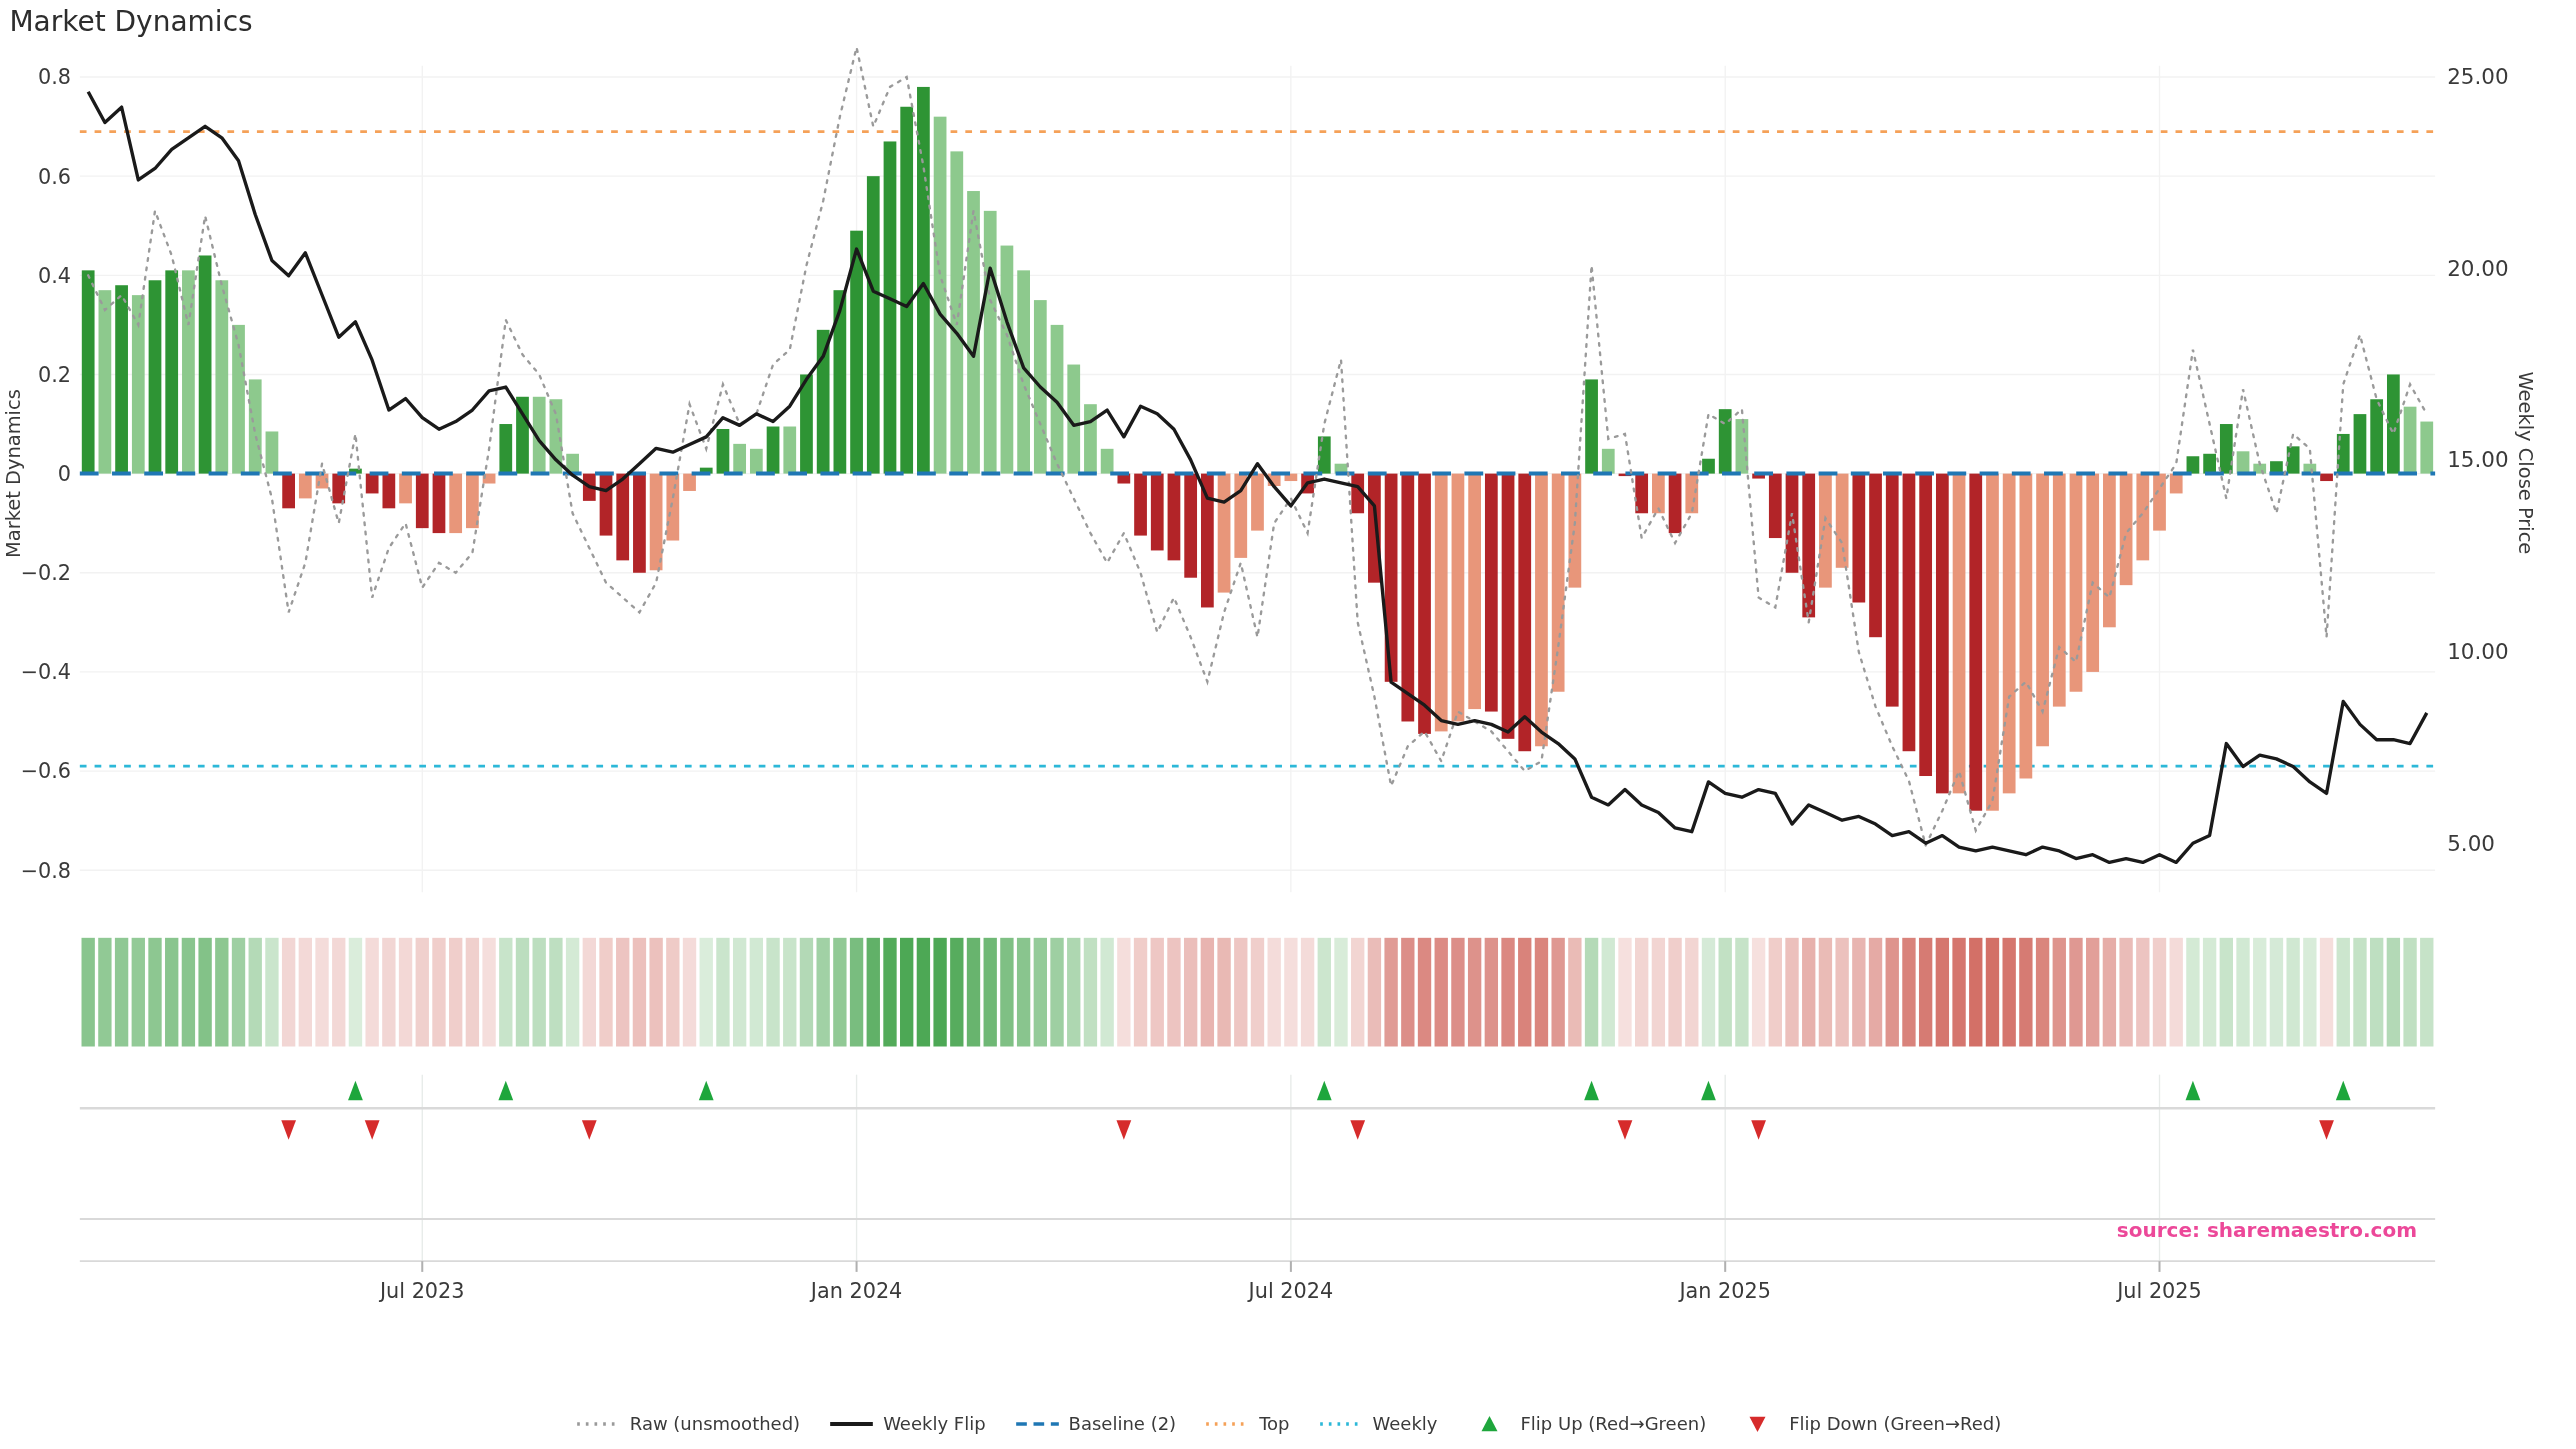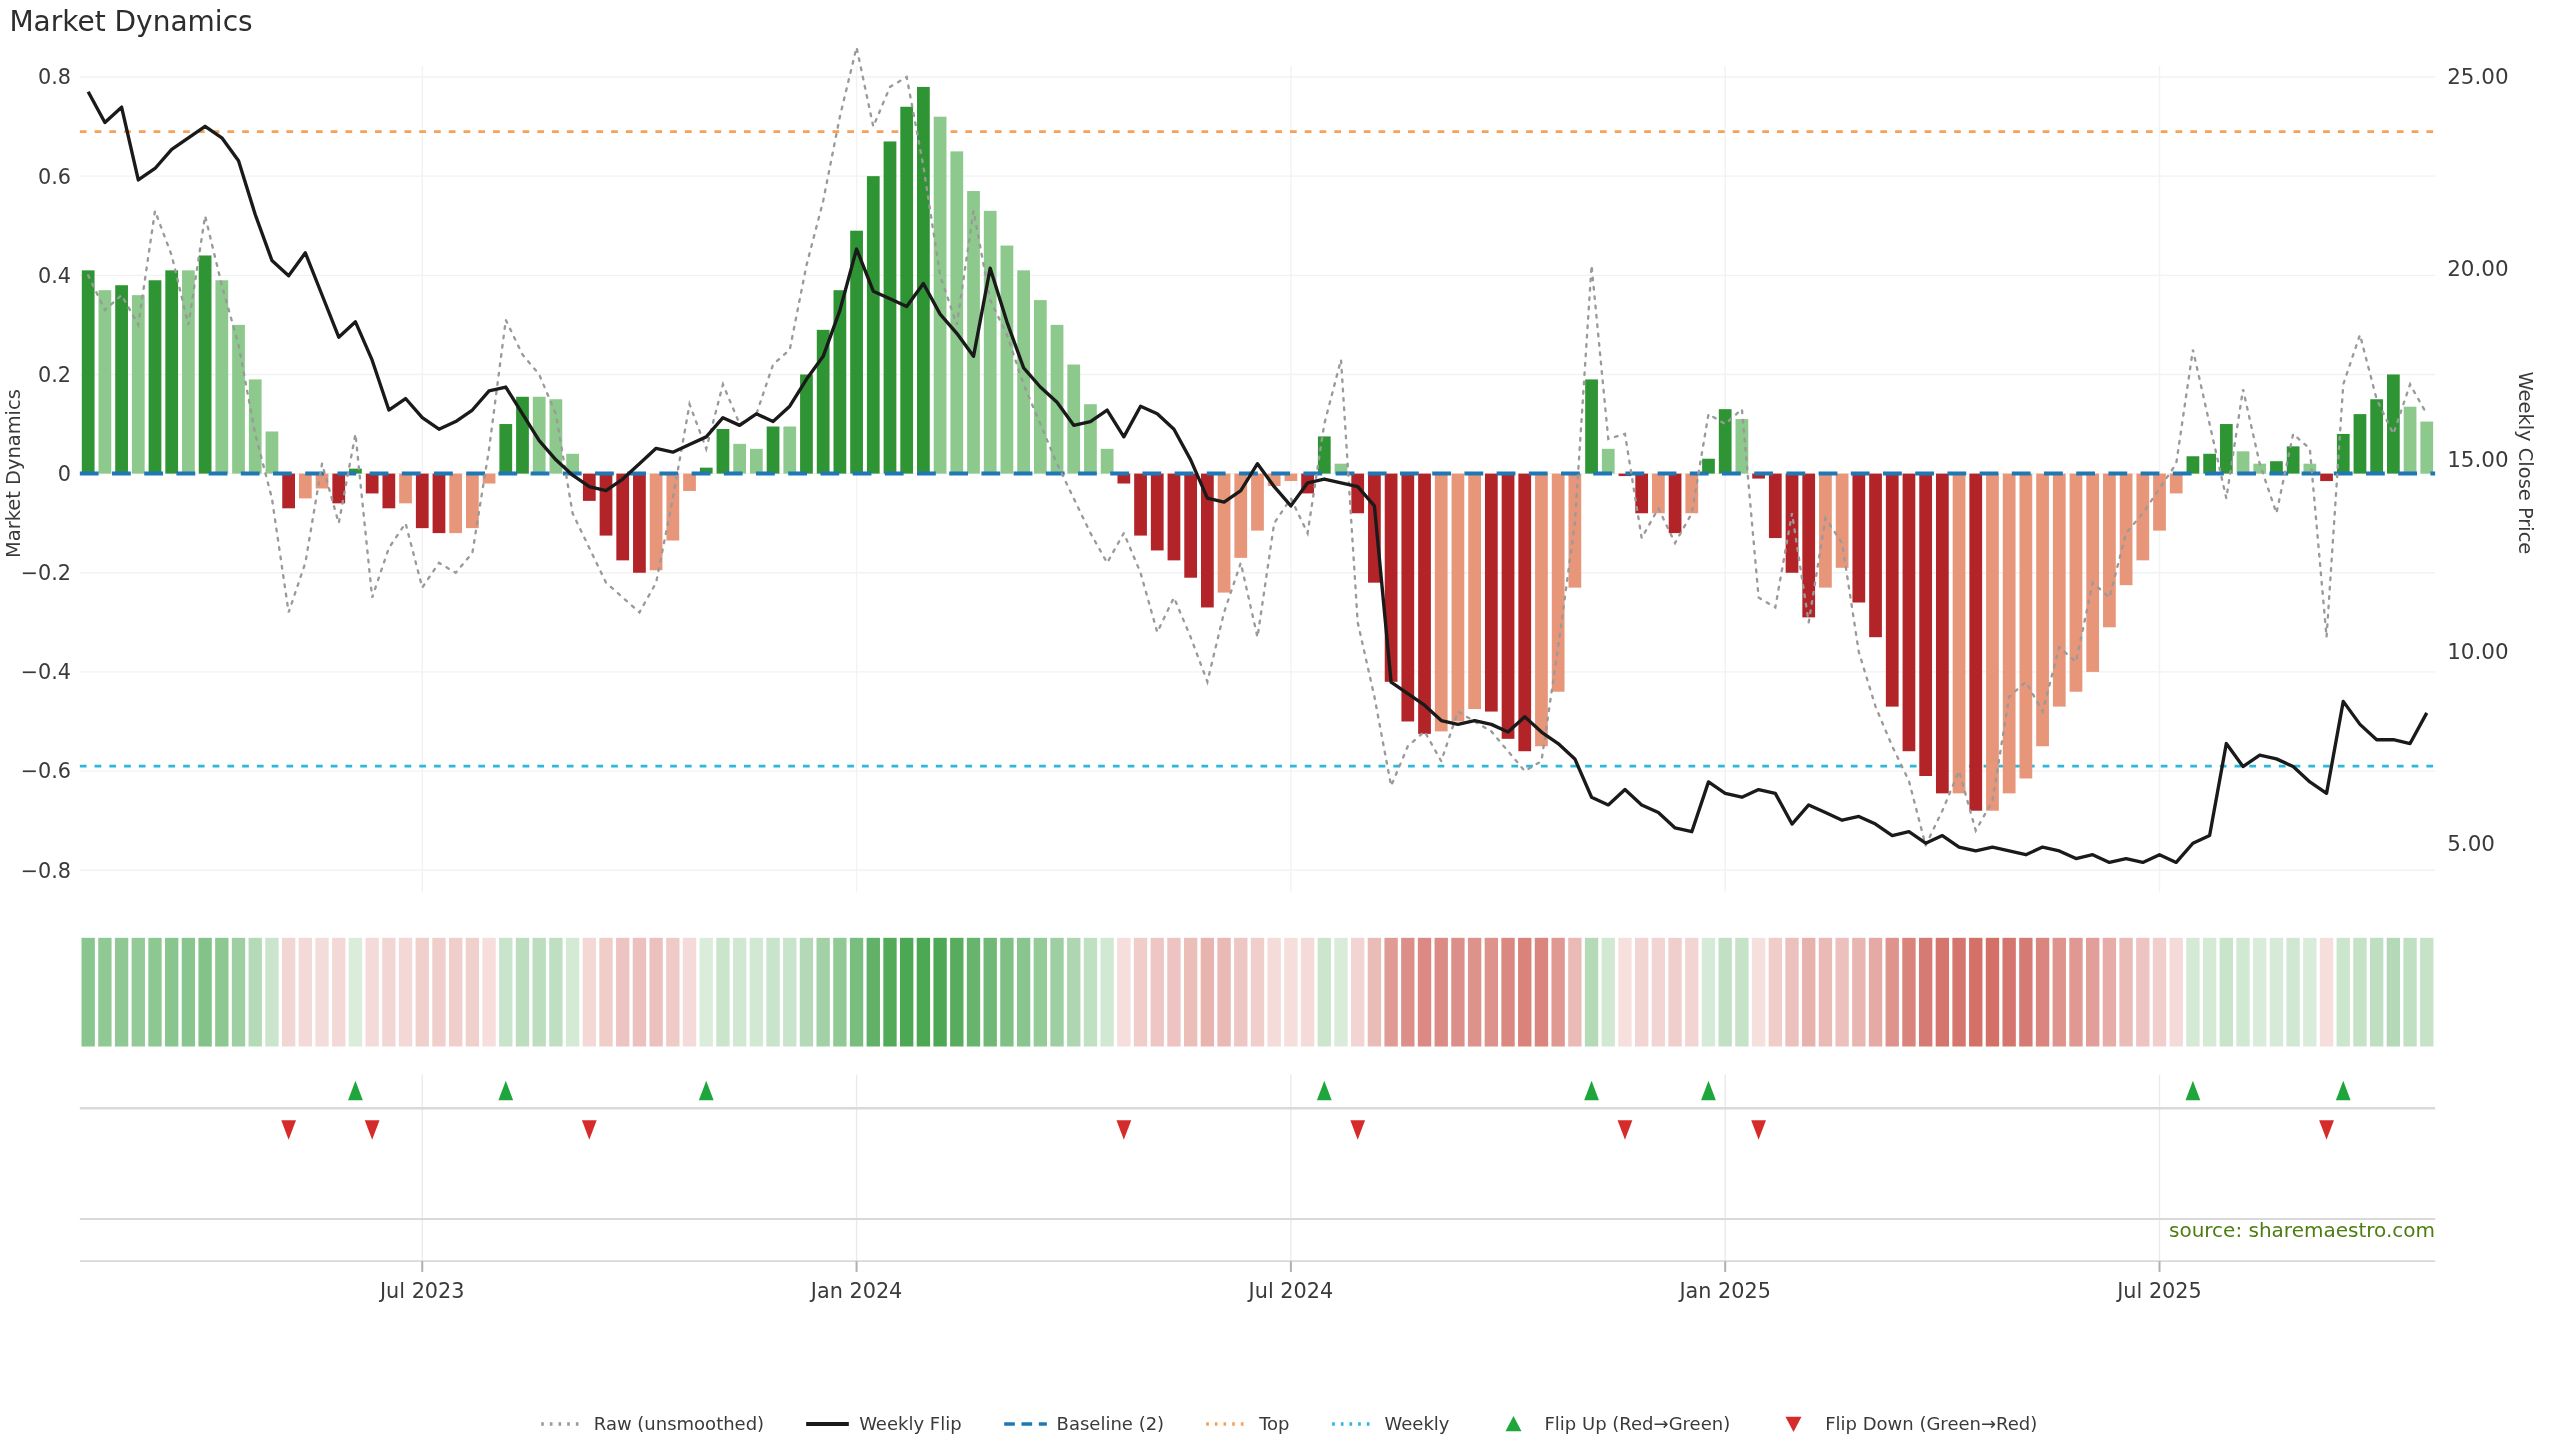--- a/index.html
+++ b/index.html
@@ -1,20 +1,20 @@
 <!DOCTYPE html>
 <html style="font-size:10.7px"><head>
 <meta charset="utf-8">
 <style>
   html,body{margin:0;padding:0;background:#ffffff;}
   body{width:2576px;height:1449px;position:relative;font-family:"DejaVu Sans","Liberation Sans",sans-serif;overflow:hidden;}
   .title{position:absolute;left:9.4px;top:5.4px;font-size:28px;color:#2d2d2d;}
   #chart-svg{position:absolute;left:0;top:0;}
-  .source{position:absolute;right:141px;top:1218px;font-size:20px;color:#4d7c0f;}
-  .legend{position:absolute;left:0;right:0;top:1413px;display:flex;justify-content:center;align-items:center;gap:40px;font-size:18px;color:#3a3a3a;}
+  .source{position:absolute;right:159px;top:1218px;font-size:20px;color:#ec4899;font-weight:bold;}
+  .legend{position:absolute;left:0;right:0;top:1413px;display:flex;justify-content:center;align-items:center;gap:28px;font-size:18px;color:#3a3a3a;}
   .legend-item{display:flex;align-items:center;gap:8px;}
   .legend-item svg{display:block;}
 </style>
 </head>
 <body>
 
 <div class="title">Market Dynamics</div>
 
 <svg id="chart-svg" width="2576" height="1449" viewBox="0 0 3840 2160">
     <g>

